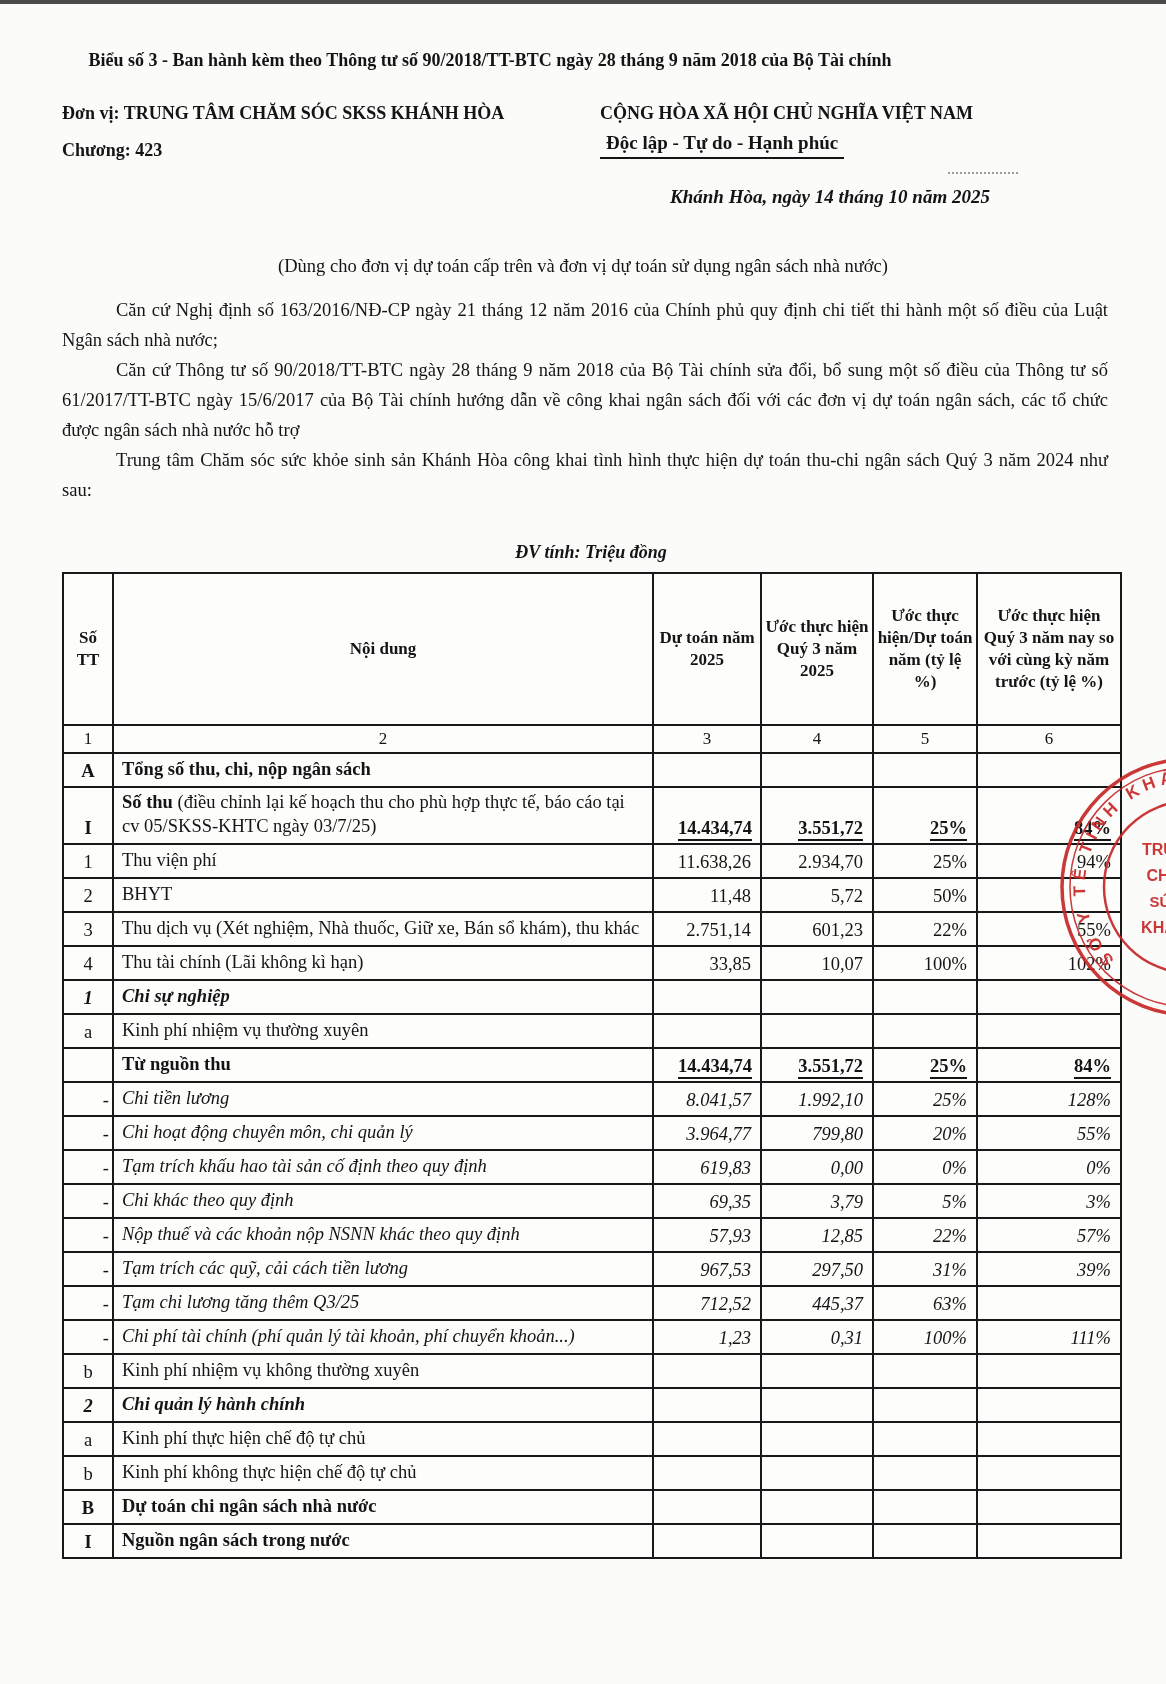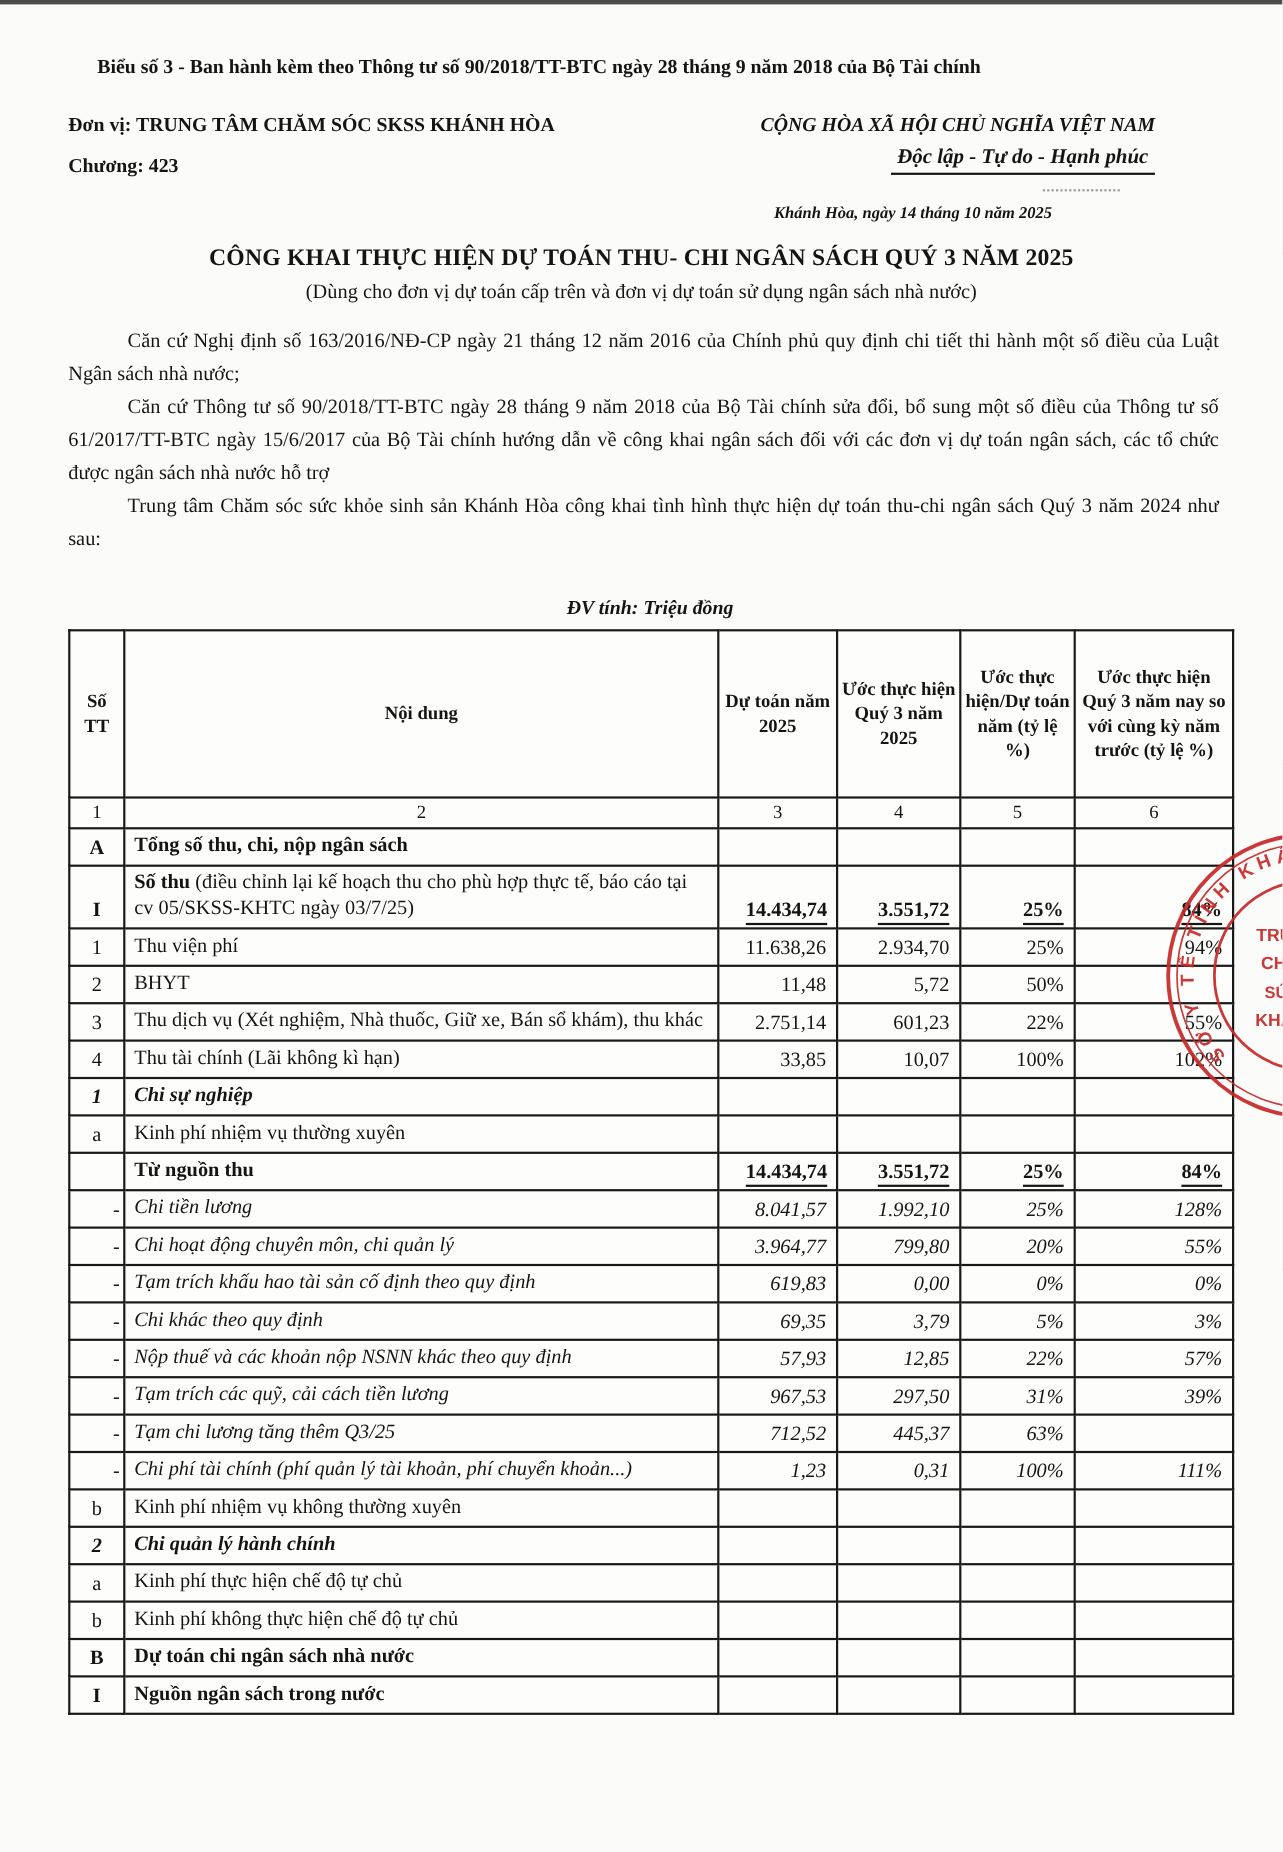--- a/index.html
+++ b/index.html
@@ -11,25 +11,25 @@
   #page{
     position:relative;width:1166px;height:1684px;overflow:hidden;
     background:#fbfbfa;color:#141414;
   }
   #scan-top-edge{position:absolute;top:0;left:0;width:100%;height:4px;background:#4b4b4b;}
   .abs{position:absolute;}
   
   #form-label{top:50px;left:0;width:980px;text-align:center;font-size:18px;font-weight:600;}
   #unit-label{top:103px;left:62px;font-size:18px;font-weight:bold;}
   #chapter-label{top:140px;left:62px;font-size:18px;font-weight:bold;}
-  #motto-block{top:103px;left:600px;width:450px;text-align:right;font-style:italic;}
+  #motto-block{top:103px;left:600px;width:450px;text-align:left;}
   #motto1{font-size:18px;font-weight:bold;margin:0 0 8px 0;}
   #motto2{font-size:19px;font-weight:bold;display:inline-block;border-bottom:2.5px solid #141414;padding:0 6px 3px 6px;margin:0;}
   #motto-dots{top:166px;left:948px;width:70px;border-bottom:2px dotted #9a9a98;height:6px;}
-  #place-date{top:186px;left:620px;width:420px;text-align:center;font-size:15px;font-style:italic;font-weight:600;}
+  #place-date{top:186px;left:620px;width:420px;text-align:center;font-size:19px;font-style:italic;font-weight:600;}
   #doc-title{top:222px;left:0;width:1166px;text-align:center;font-size:21.5px;font-weight:bold;letter-spacing:.2px;}
   #doc-subtitle{top:256px;left:0;width:1166px;text-align:center;font-size:18.5px;}
   #paragraphs{top:296px;left:62px;width:1046px;}
   #paragraphs p{margin:0;font-size:18.5px;line-height:1.62;text-align:justify;text-indent:54px;}
   #unit-note{top:542px;left:62px;width:1058px;text-align:center;font-size:18px;font-style:italic;font-weight:bold;}
   
   #budget-table{top:572px;left:62px;}
   table{border-collapse:collapse;table-layout:fixed;width:1058px;background:#fdfdfc;}
   th,td{border:2px solid #191919;overflow:hidden;}
   thead th{height:146px;font-size:17px;font-weight:bold;line-height:1.3;text-align:center;vertical-align:middle;padding:2px 3px;}
@@ -61,21 +61,20 @@
   <div class="abs" id="chapter-label">Chương: 423</div>
 
   <div class="abs" id="motto-block">
     <div id="motto1">CỘNG HÒA XÃ HỘI CHỦ NGHĨA VIỆT NAM</div>
     <div><span id="motto2">Độc lập - Tự do - Hạnh phúc</span></div>
   </div>
   <div class="abs" id="motto-dots"></div>
 
   <div class="abs" id="place-date">Khánh Hòa, ngày 14 tháng 10 năm 2025</div>
 
-  <div class="abs" id="doc-title">CÔNG KHAI THỰC HIỆN DỰ TOÁN THU- CHI NGÂN SÁCH QUÝ 3 NĂM 2025</div>
   <div class="abs" id="doc-subtitle">(Dùng cho đơn vị dự toán cấp trên và đơn vị dự toán sử dụng ngân sách nhà nước)</div>
 
   <div class="abs" id="paragraphs">
     <p>Căn cứ Nghị định số 163/2016/NĐ-CP ngày 21 tháng 12 năm 2016 của Chính phủ quy định chi tiết thi hành một số điều của Luật Ngân sách nhà nước;</p>
     <p>Căn cứ Thông tư số 90/2018/TT-BTC ngày 28 tháng 9 năm 2018 của Bộ Tài chính sửa đổi, bổ sung một số điều của Thông tư số 61/2017/TT-BTC ngày 15/6/2017 của Bộ Tài chính hướng dẫn về công khai ngân sách đối với các đơn vị dự toán ngân sách, các tổ chức được ngân sách nhà nước hỗ trợ</p>
     <p>Trung tâm Chăm sóc sức khỏe sinh sản Khánh Hòa công khai tình hình thực hiện dự toán thu-chi ngân sách Quý 3 năm 2024 như sau:</p>
   </div>
 
   <div class="abs" id="unit-note">ĐV tính: Triệu đồng</div>
 

